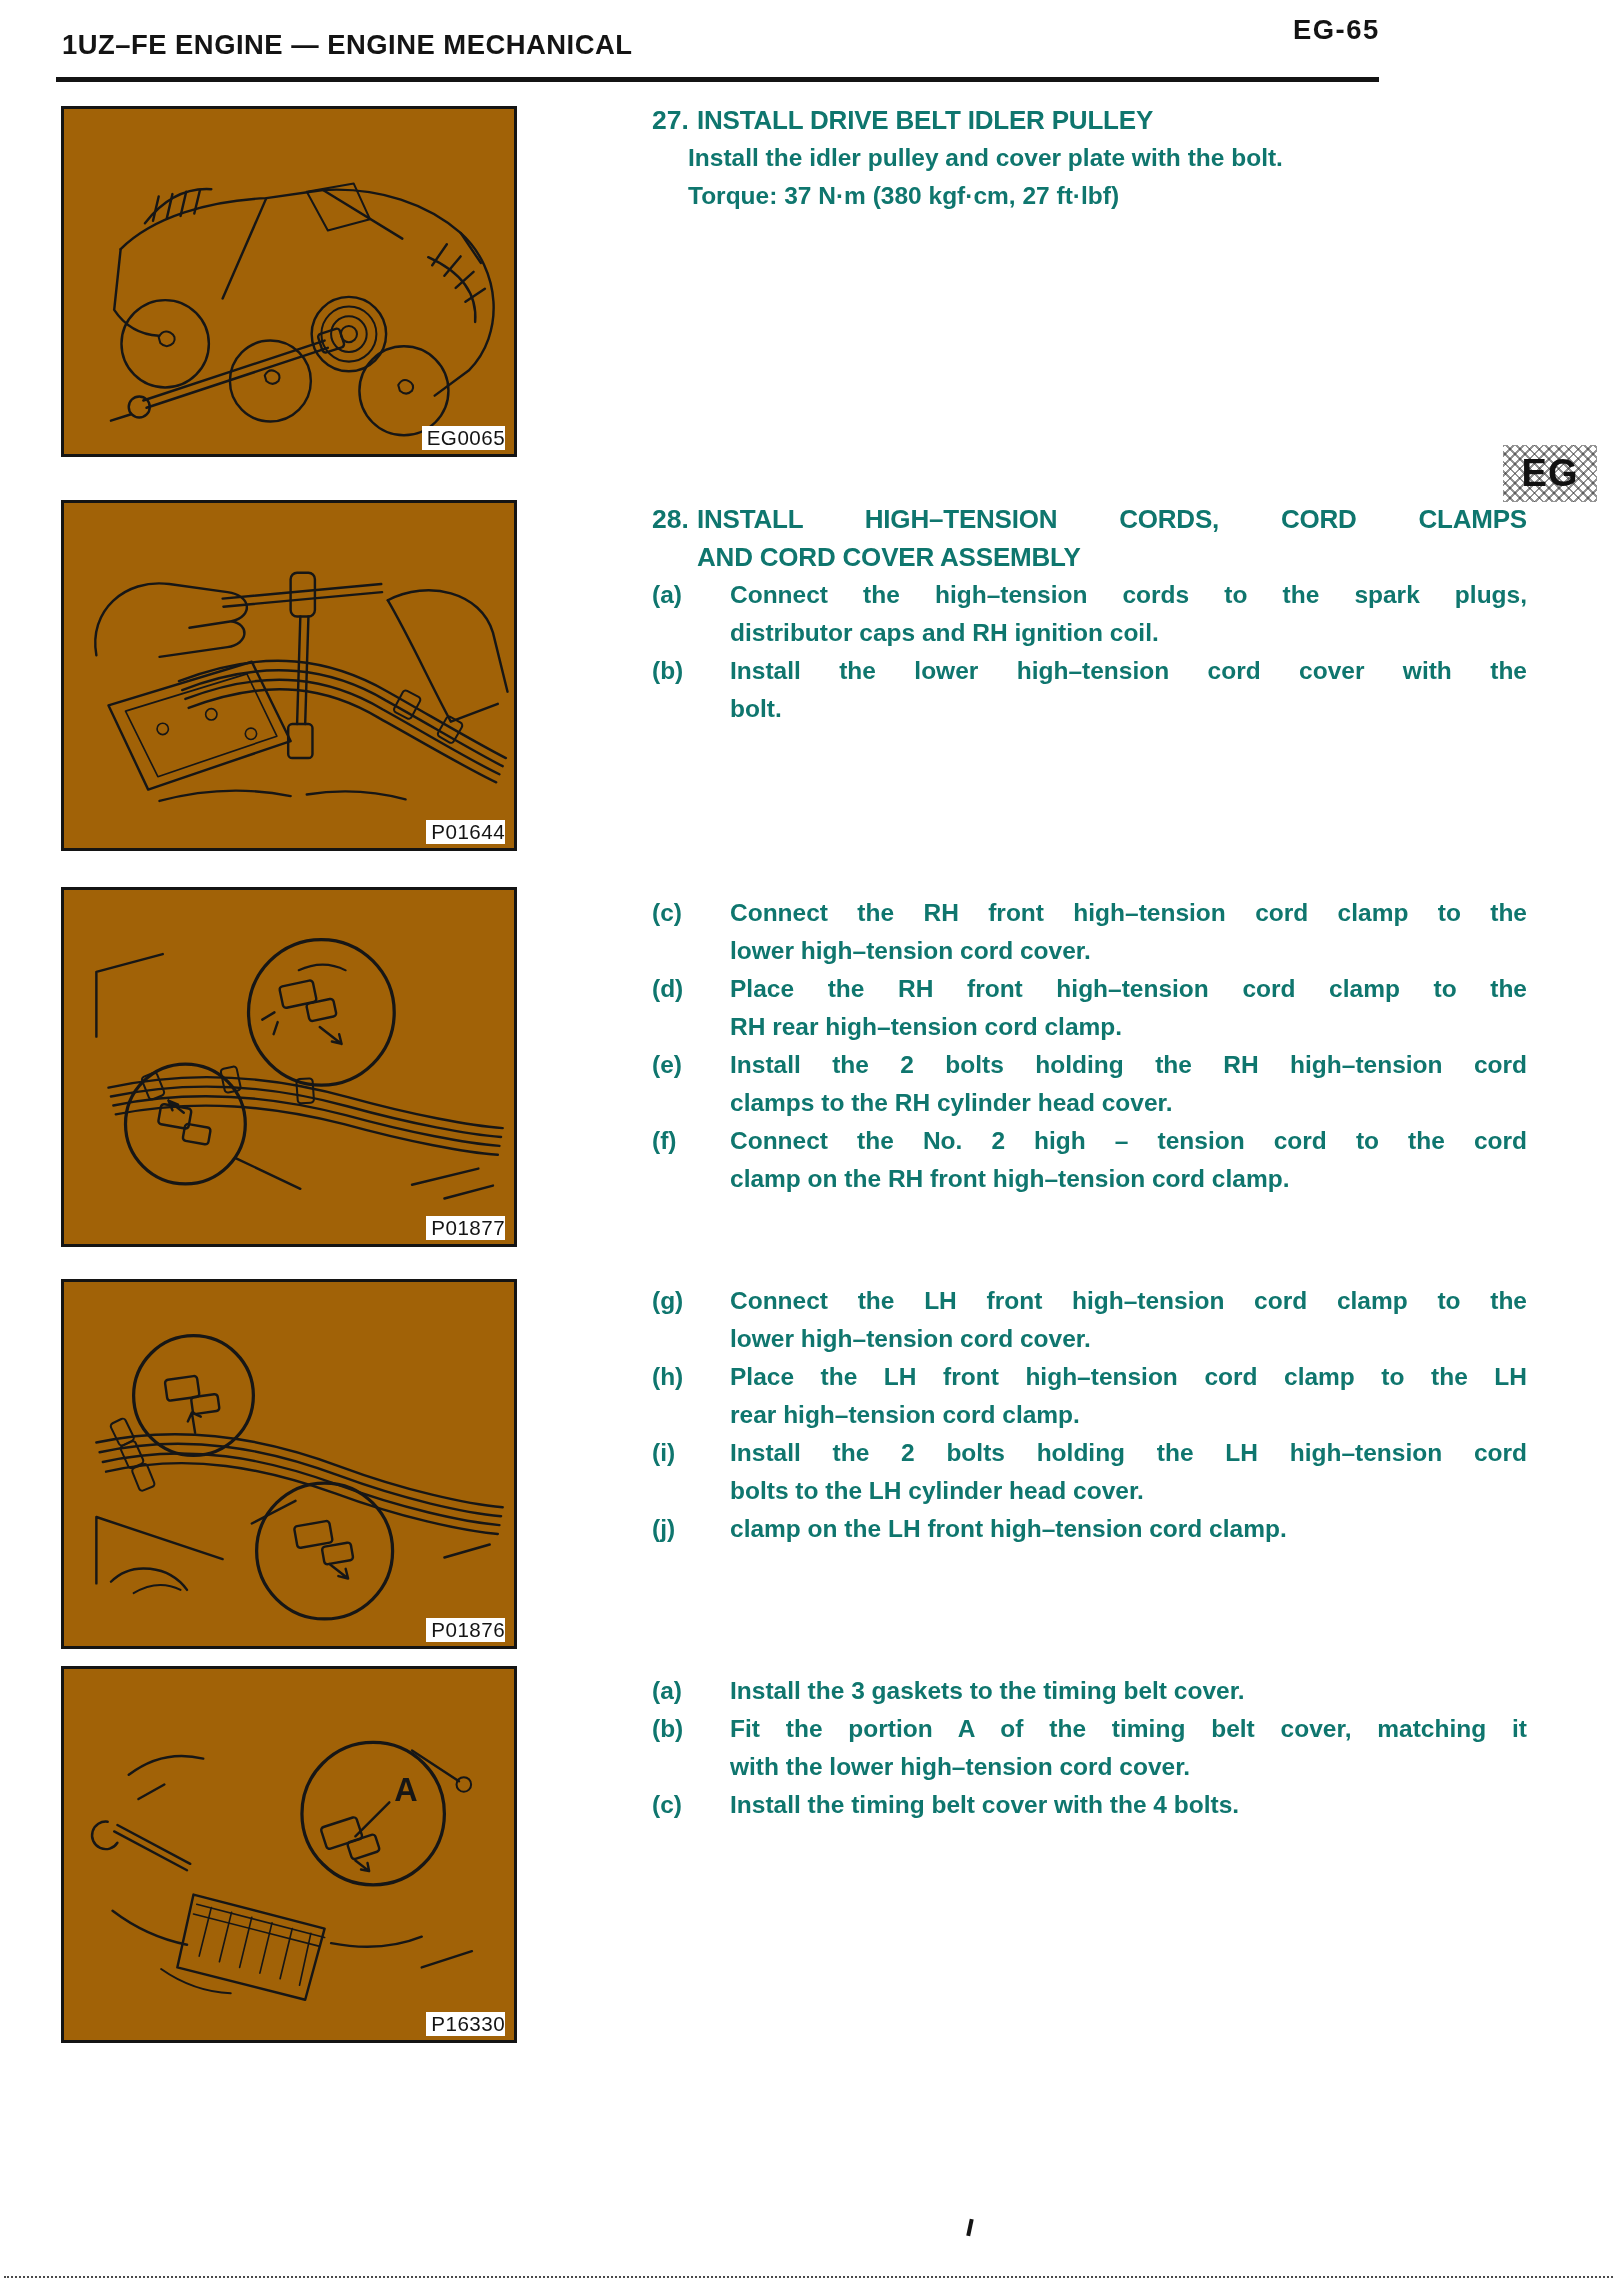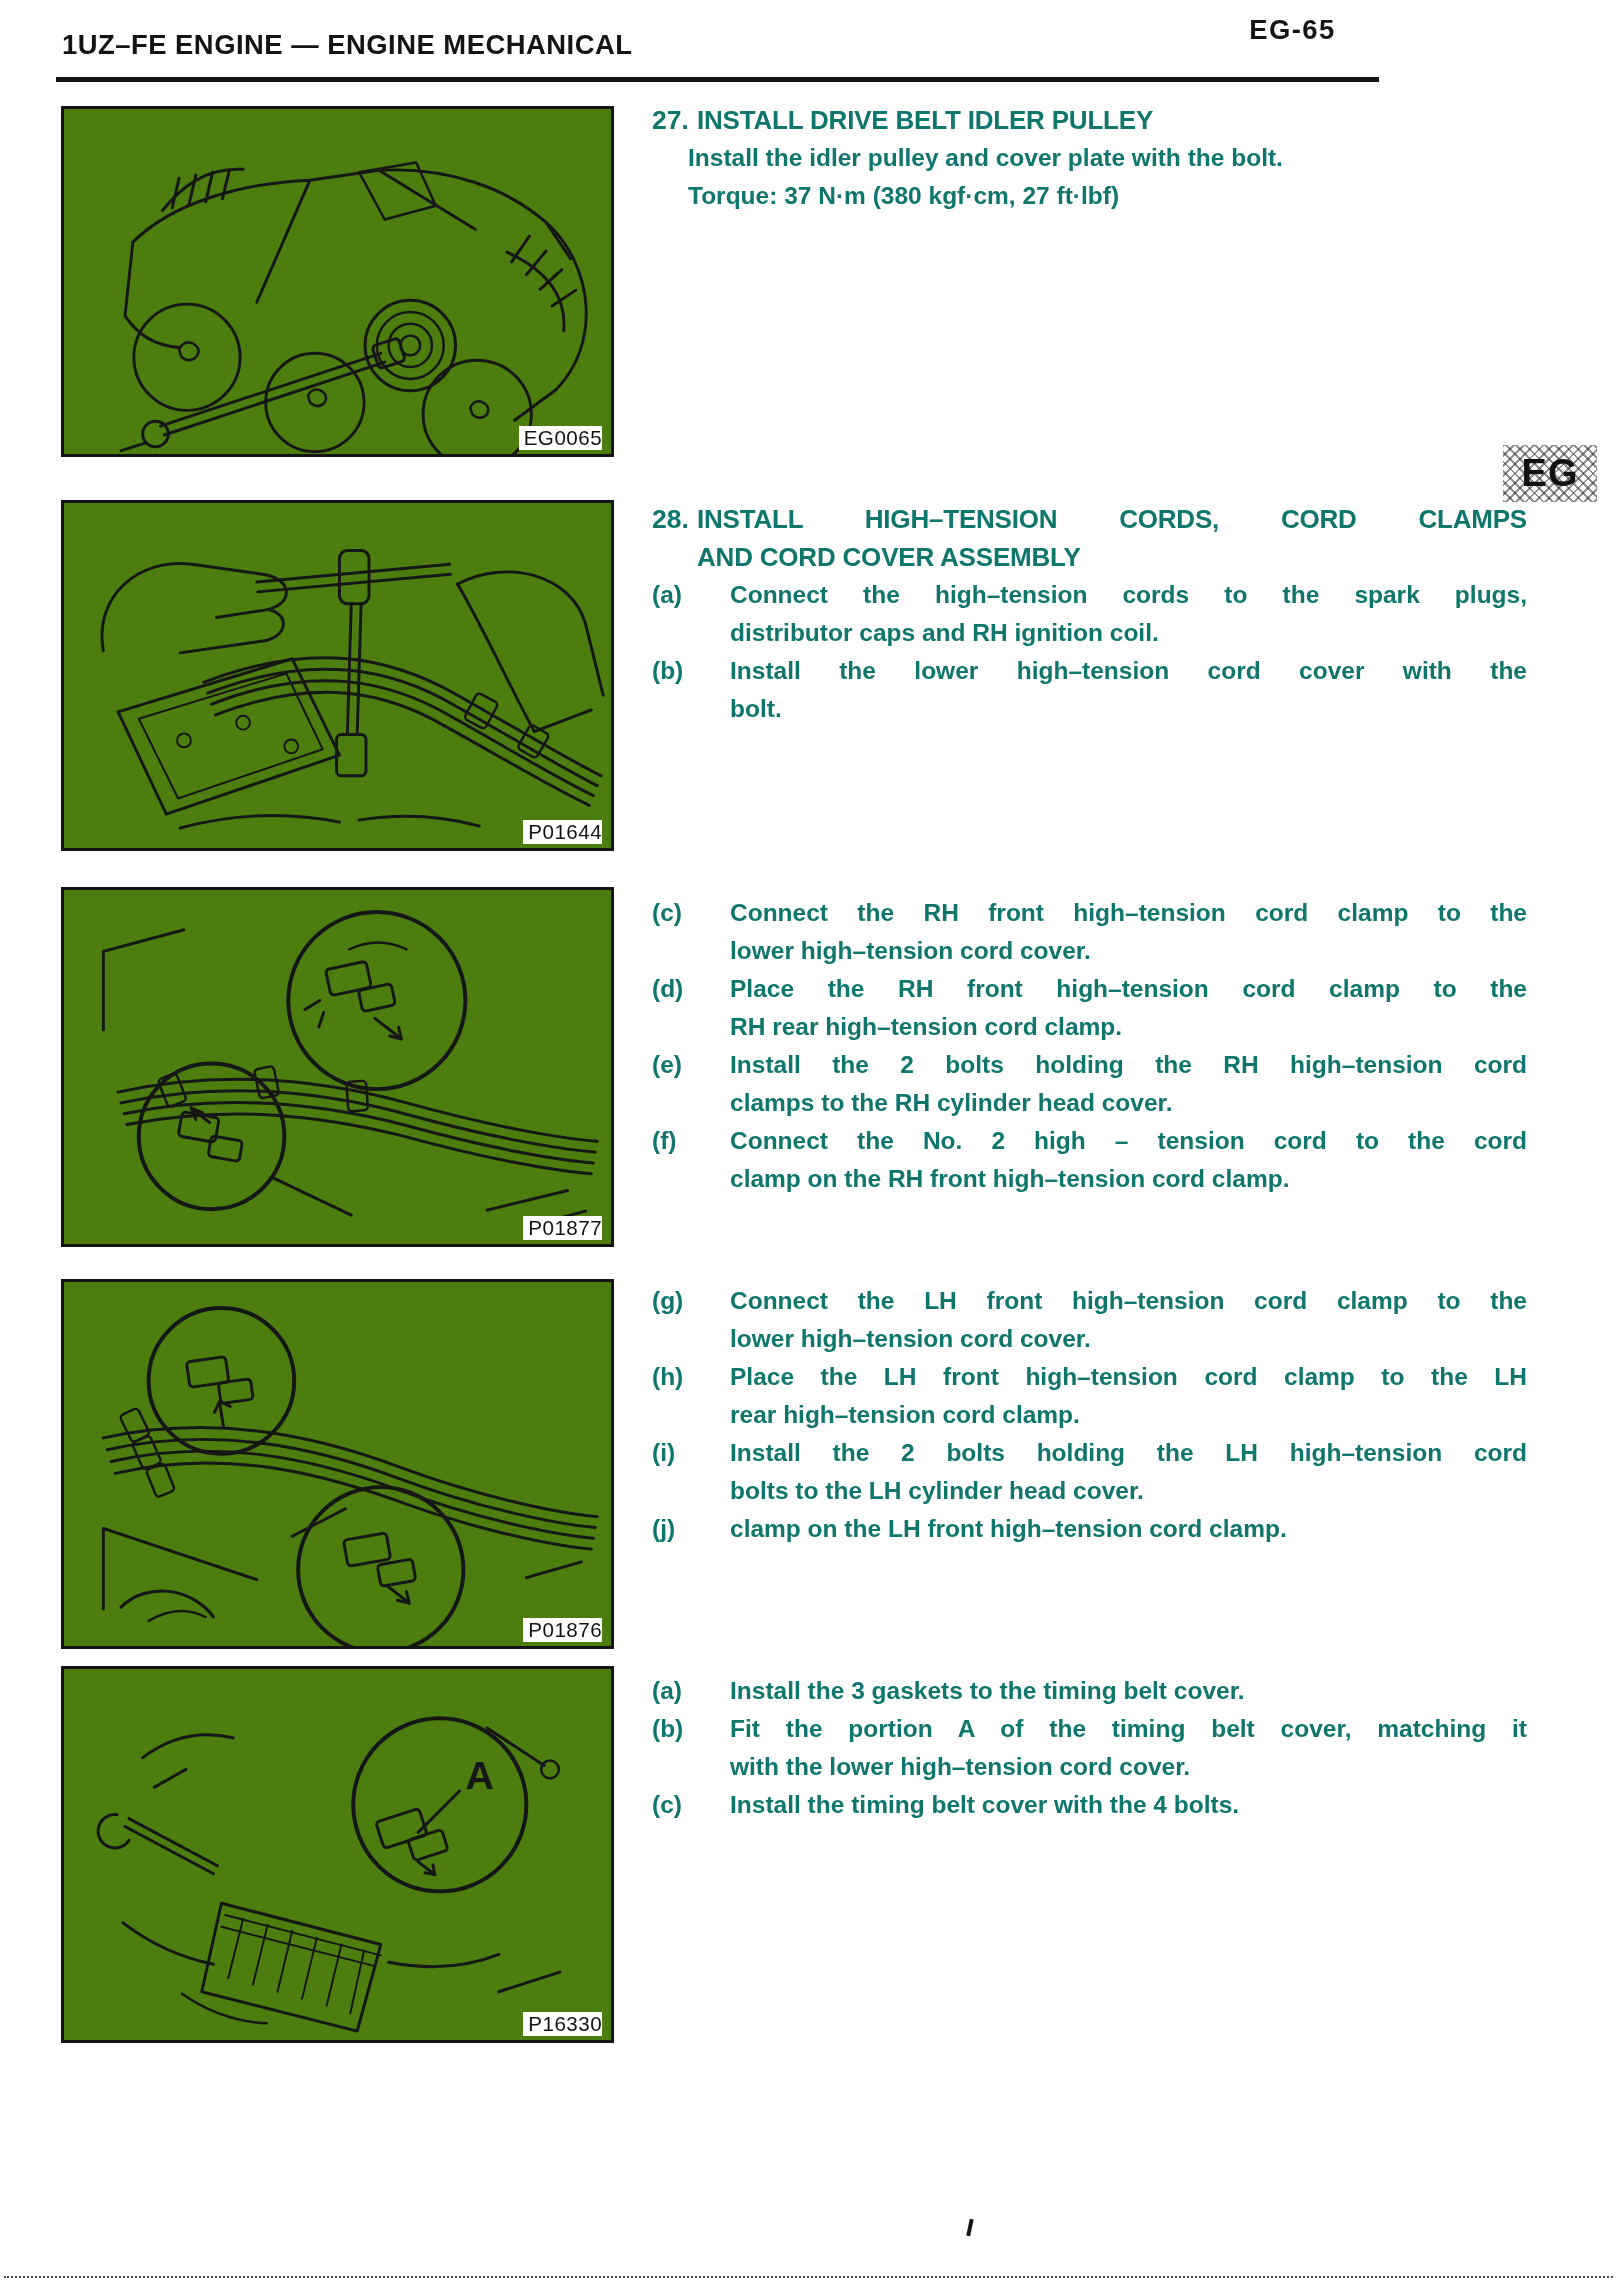--- a/index.html
+++ b/index.html
@@ -3,33 +3,33 @@
 <meta charset="utf-8">
 <style>
   *{margin:0;padding:0;box-sizing:border-box}
   html,body{background:#fff}
   .page{position:relative;width:1619px;height:2290px;background:#fff;
         font-family:"Liberation Sans",sans-serif;color:#141414;overflow:hidden}
 
   
   .hdr-title{position:absolute;top:29px;left:62px;width:1318px;text-align:left;
              font-size:27.4px;font-weight:bold;letter-spacing:0.5px;white-space:nowrap}
-  .hdr-page{position:absolute;top:13.7px;left:1225px;width:135px;text-align:center;
+  .hdr-page{position:absolute;top:13.7px;left:1293px;width:135px;text-align:left;
             font-size:27.4px;font-weight:bold;letter-spacing:1.5px}
   .hdr-rule{position:absolute;top:77px;left:56px;width:1323px;height:4.9px;background:#141414}
 
   
   .eg-tab{position:absolute;left:1503px;top:445px;width:94px;height:57px;
           display:flex;align-items:center;justify-content:center;
           font-size:38px;font-weight:bold;letter-spacing:1px;color:#111;
           background:repeating-linear-gradient(45deg,rgba(40,40,40,.50) 0 2px,transparent 2px 6.9px),
                      repeating-linear-gradient(135deg,rgba(40,40,40,.50) 0 2px,transparent 2px 6.9px),#fff}
 
   
-  .fig{position:absolute;left:61px;width:553px;border:3.9px solid #141414;background:#4d7c0f}
+  .fig{position:absolute;left:61px;width:456px;border:3.9px solid #141414;background:#a16207}
   .fig svg{display:block;width:100%;height:100%}
   .fig .code{position:absolute;right:8.8px;bottom:3.9px;font-size:20.6px;letter-spacing:0.5px;
              background:#fff;padding-left:4.9px}
 
   
   .sec{position:absolute;left:652px;width:875px;font-size:24.5px;font-weight:bold;
        line-height:38px;color:#0f766e}
   .row{display:flex;align-items:flex-start}
   .num{flex:0 0 45px;font-size:26.5px}
   .lbl{flex:0 0 78px}

